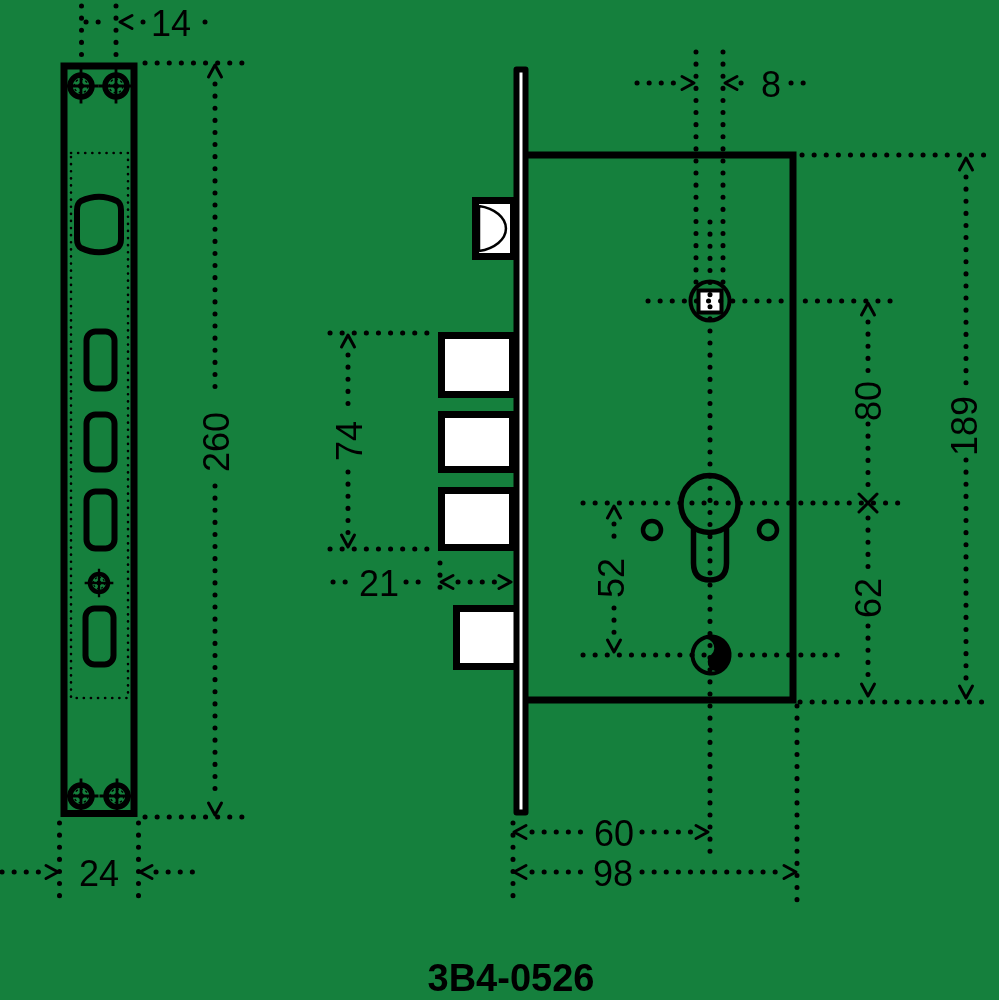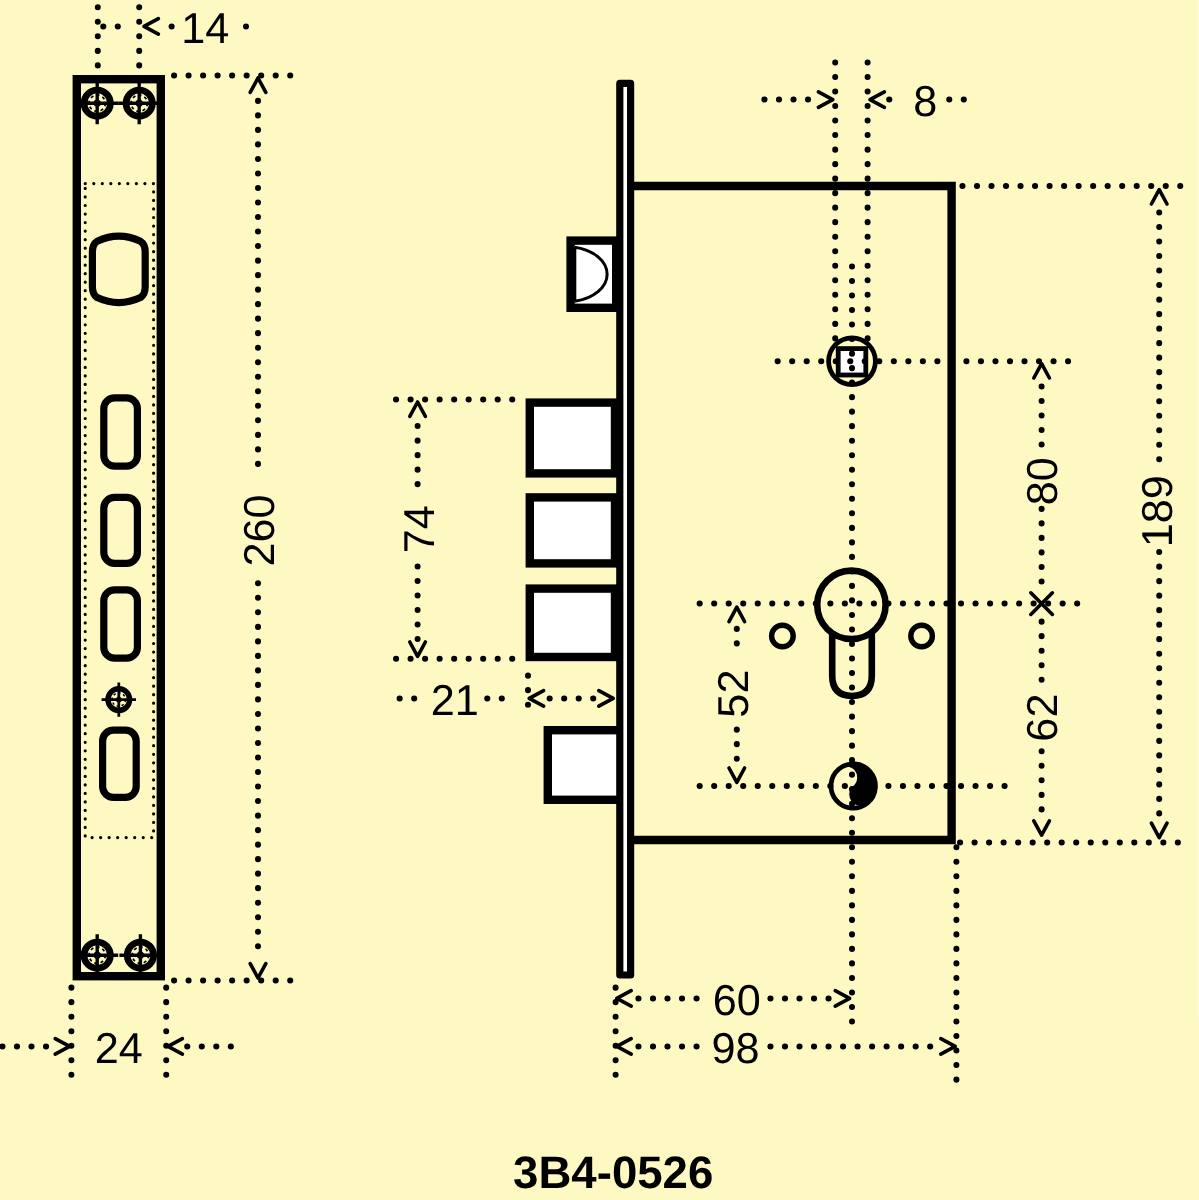--- a/index.html
+++ b/index.html
@@ -1,16 +1,16 @@
 <!DOCTYPE html>
 <html><head>
 <meta charset="utf-8">
 <style>
   html,body{margin:0;padding:0;background:#fff;}
-  .stage{position:relative;width:999px;height:1000px;background:#fef9c3;overflow:hidden;}
+  .stage{position:relative;width:999px;height:1000px;background:#15803d;overflow:hidden;}
   svg{display:block;}
   
   .ol7{stroke:#000;stroke-width:7;fill:none;stroke-linejoin:miter;}
   .ol6{stroke:#000;stroke-width:6;fill:none;stroke-linejoin:round;}
   .ol55{stroke:#000;stroke-width:5.5;fill:none;}
   .ol4{stroke:#000;stroke-width:4;fill:none;}
   .ol45{stroke:#000;stroke-width:4.5;fill:none;}
   .ol25{stroke:#000;stroke-width:2.5;fill:none;}
   .wfill{fill:#fff;}
   

